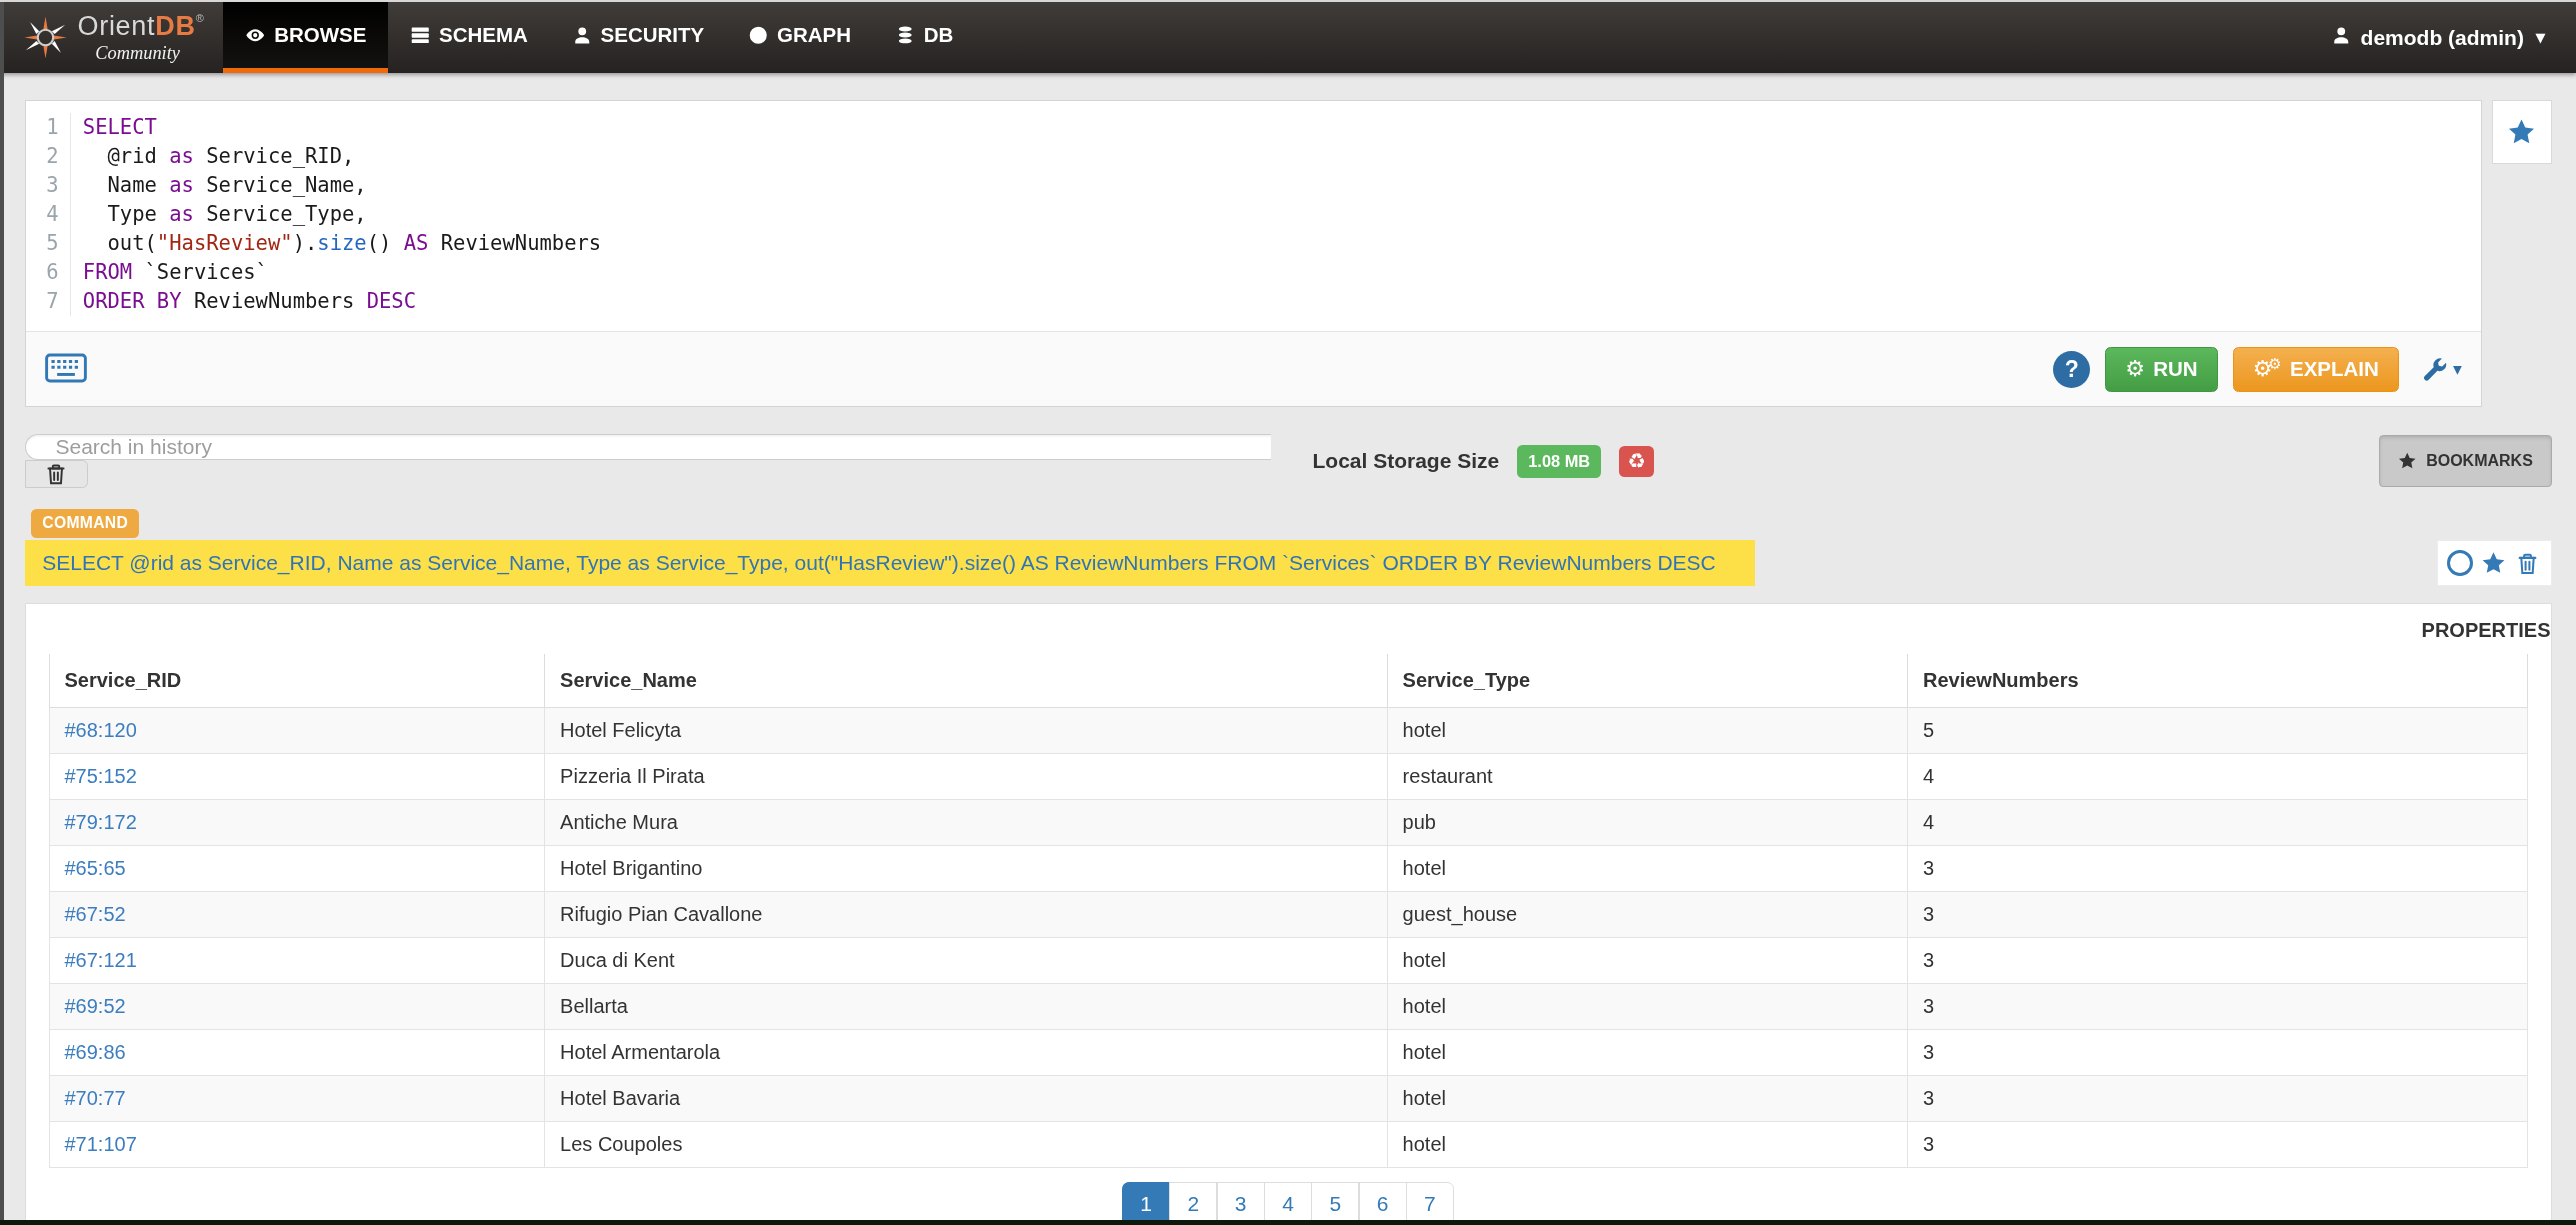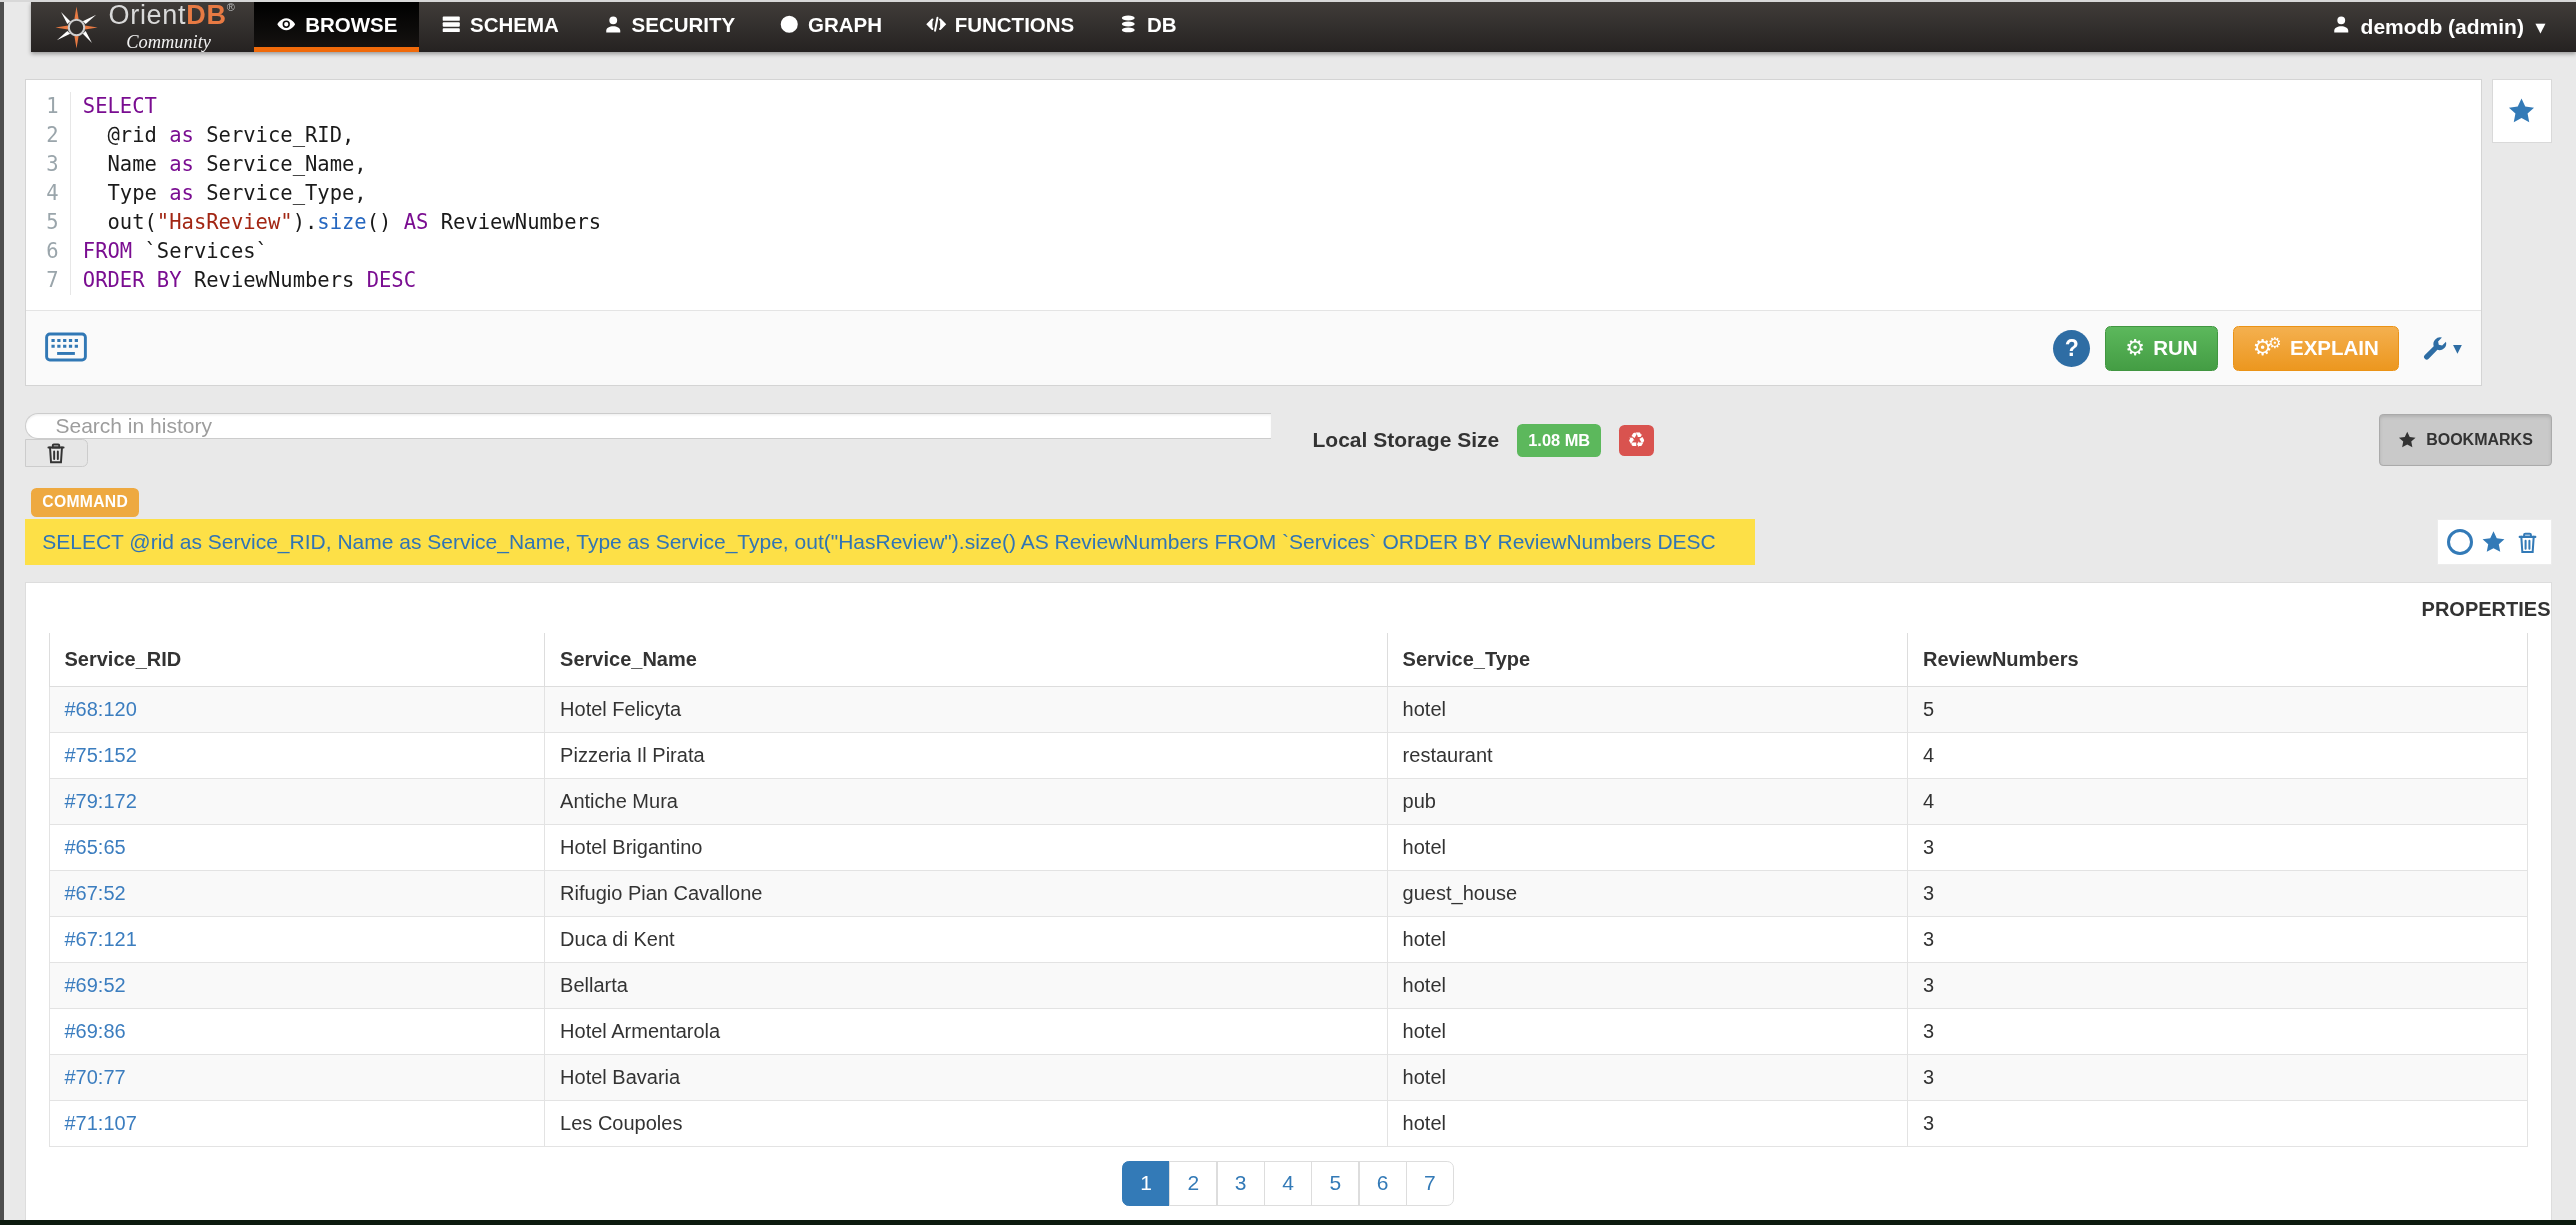--- a/index.html
+++ b/index.html
@@ -8,24 +8,24 @@
     font-family: "Liberation Sans", sans-serif;
     background: #e9e9e9;
     position: relative;
     border-top: 2px solid #d8d8d8;
   }
   .left-edge { position:absolute; left:0; top:0; bottom:0; width:4.1px; background:#4e4e4e; z-index:50; }
   .bottom-bar { position:absolute; left:0; bottom:0; width:100%; height:6.1px; background:#0c1a0e; z-index:60; }
 
   
   .navbar {
-    height: 50px; display: flex; align-items: stretch;
+    height: 71px; display: flex; align-items: stretch;
     background: linear-gradient(#403c39, #252221);
     color: #fff; box-shadow: 0 2px 4.1px rgba(0,0,0,.35);
-    position: relative; z-index: 10; margin-left: 31px;
+    position: relative; z-index: 10;
   }
   .logo { display:flex; align-items:center; padding: 0 19px 0 23px; }
   .logo-star { width:45px; height:45px; margin-right:9.5px; }
   .logo-text { line-height:1; }
   .logo-title { font-size:27px; color:#d9d9d9; letter-spacing:0.7px; }
   .logo-title .db { color:#e87a43; font-weight:bold; }
   .logo-title .reg { font-size:11px; vertical-align:top; color:#bbb; }
   .logo-sub { font-size:18.4px; color:#f2f2f2; font-style:italic; margin:4.1px 0 0 17.7px; font-family:"Liberation Serif", serif; }
   .nav-tabs { display:flex; align-items:stretch; }
   .nav-tab {
@@ -188,30 +188,20 @@
       <div class="nav-tab">
         <span style="display: flex;">
           <svg viewBox="0 0 24 24" fill="none" stroke="currentColor" stroke-width="3" width="20.5" height="20.5" style="fill: rgb(255, 255, 255);">
             <circle cx="12" cy="12" r="8.5" stroke="#fff"></circle>
           </svg>
         </span>
         <span>GRAPH</span>
       </div>
       <div class="nav-tab">
         <span style="display: flex;">
-          <svg viewBox="0 0 24 24" fill="none" stroke="#fff" stroke-width="2.4" stroke-linecap="round" width="20.5" height="20.5" style="fill: rgb(255, 255, 255);">
-            <path d="M7.5 6.5 2 12l5.5 5.5"></path>
-            <path d="M16.5 6.5 22 12l-5.5 5.5"></path>
-            <path d="M13.4 4.5l-2.8 15"></path>
-          </svg>
-        </span>
-        <span>FUNCTIONS</span>
-      </div>
-      <div class="nav-tab">
-        <span style="display: flex;">
           <svg viewBox="0 0 24 24" width="20.5" height="20.5" style="fill: rgb(255, 255, 255);">
             <ellipse cx="12" cy="4.6" rx="7.5" ry="2.9"></ellipse>
             <ellipse cx="12" cy="11.6" rx="7.5" ry="2.9"></ellipse>
             <ellipse cx="12" cy="18.6" rx="7.5" ry="2.9"></ellipse>
           </svg>
         </span>
         <span>DB</span>
       </div>
     </div>
   <div class="nav-user">

